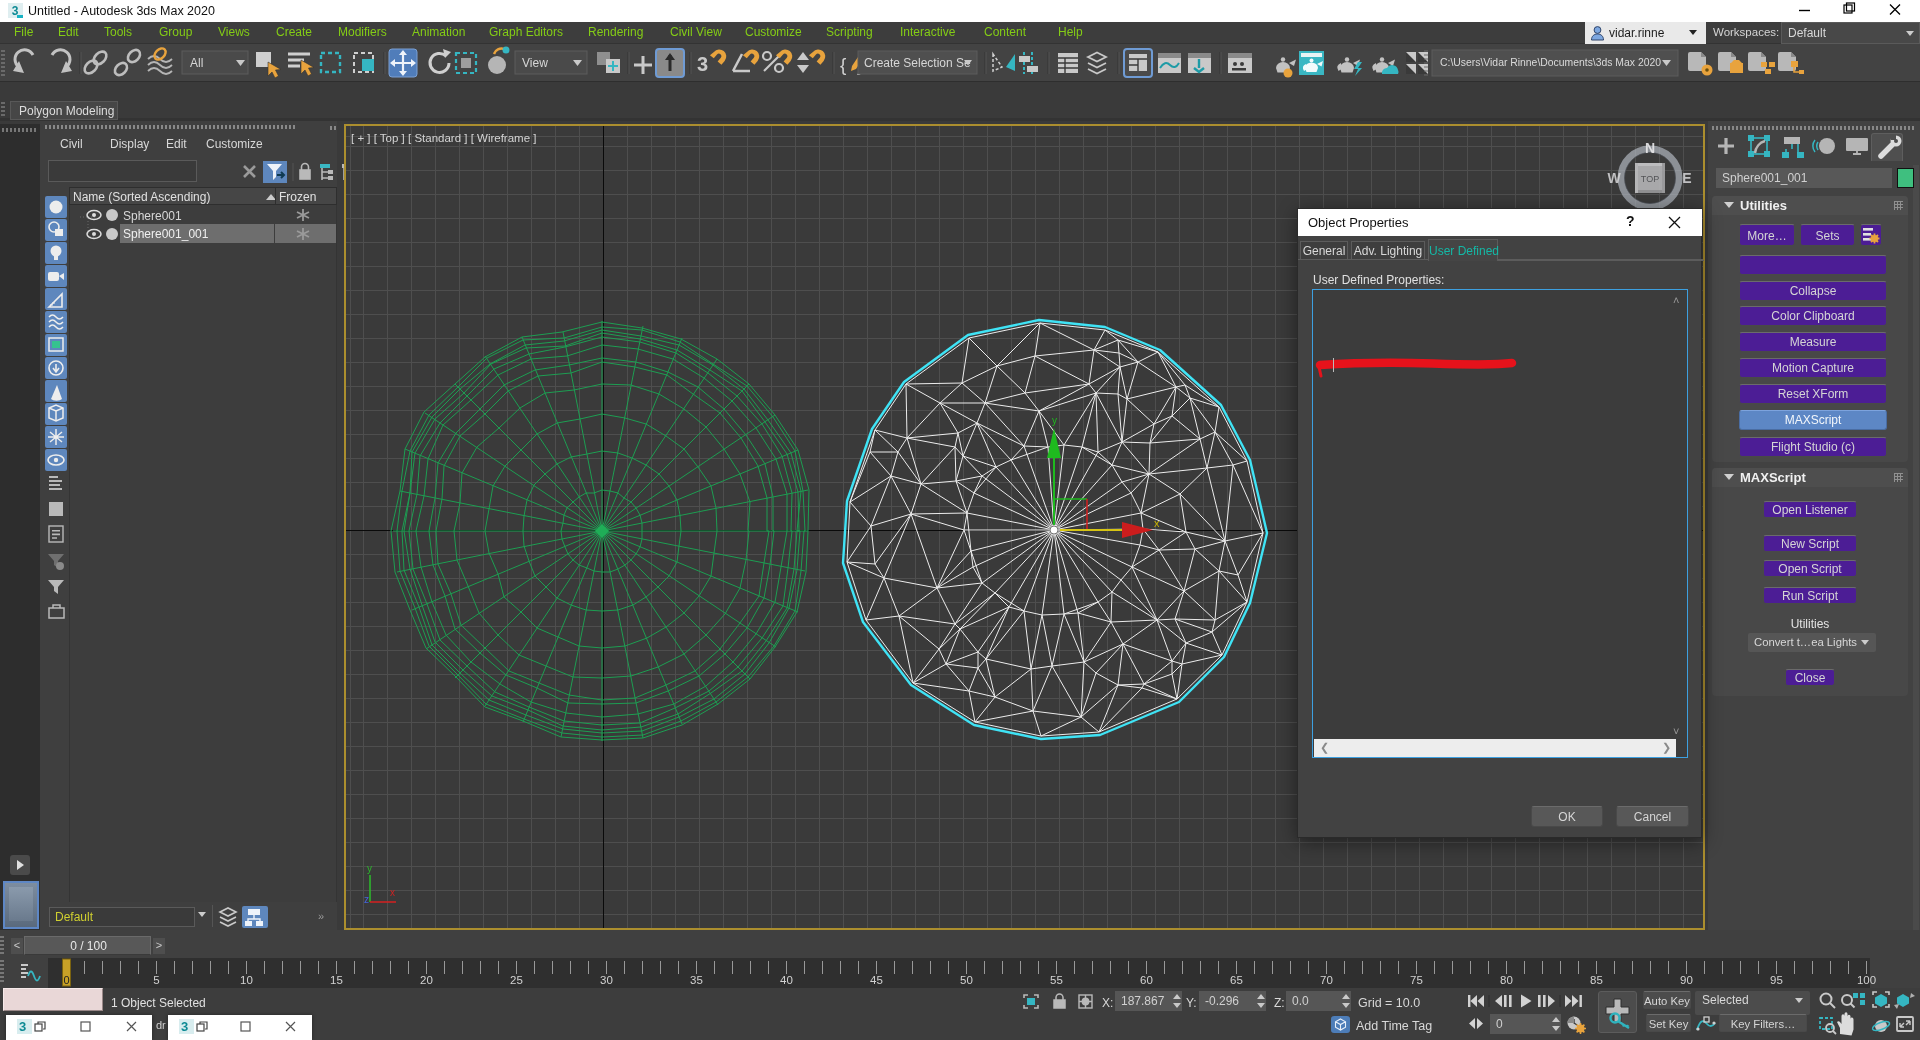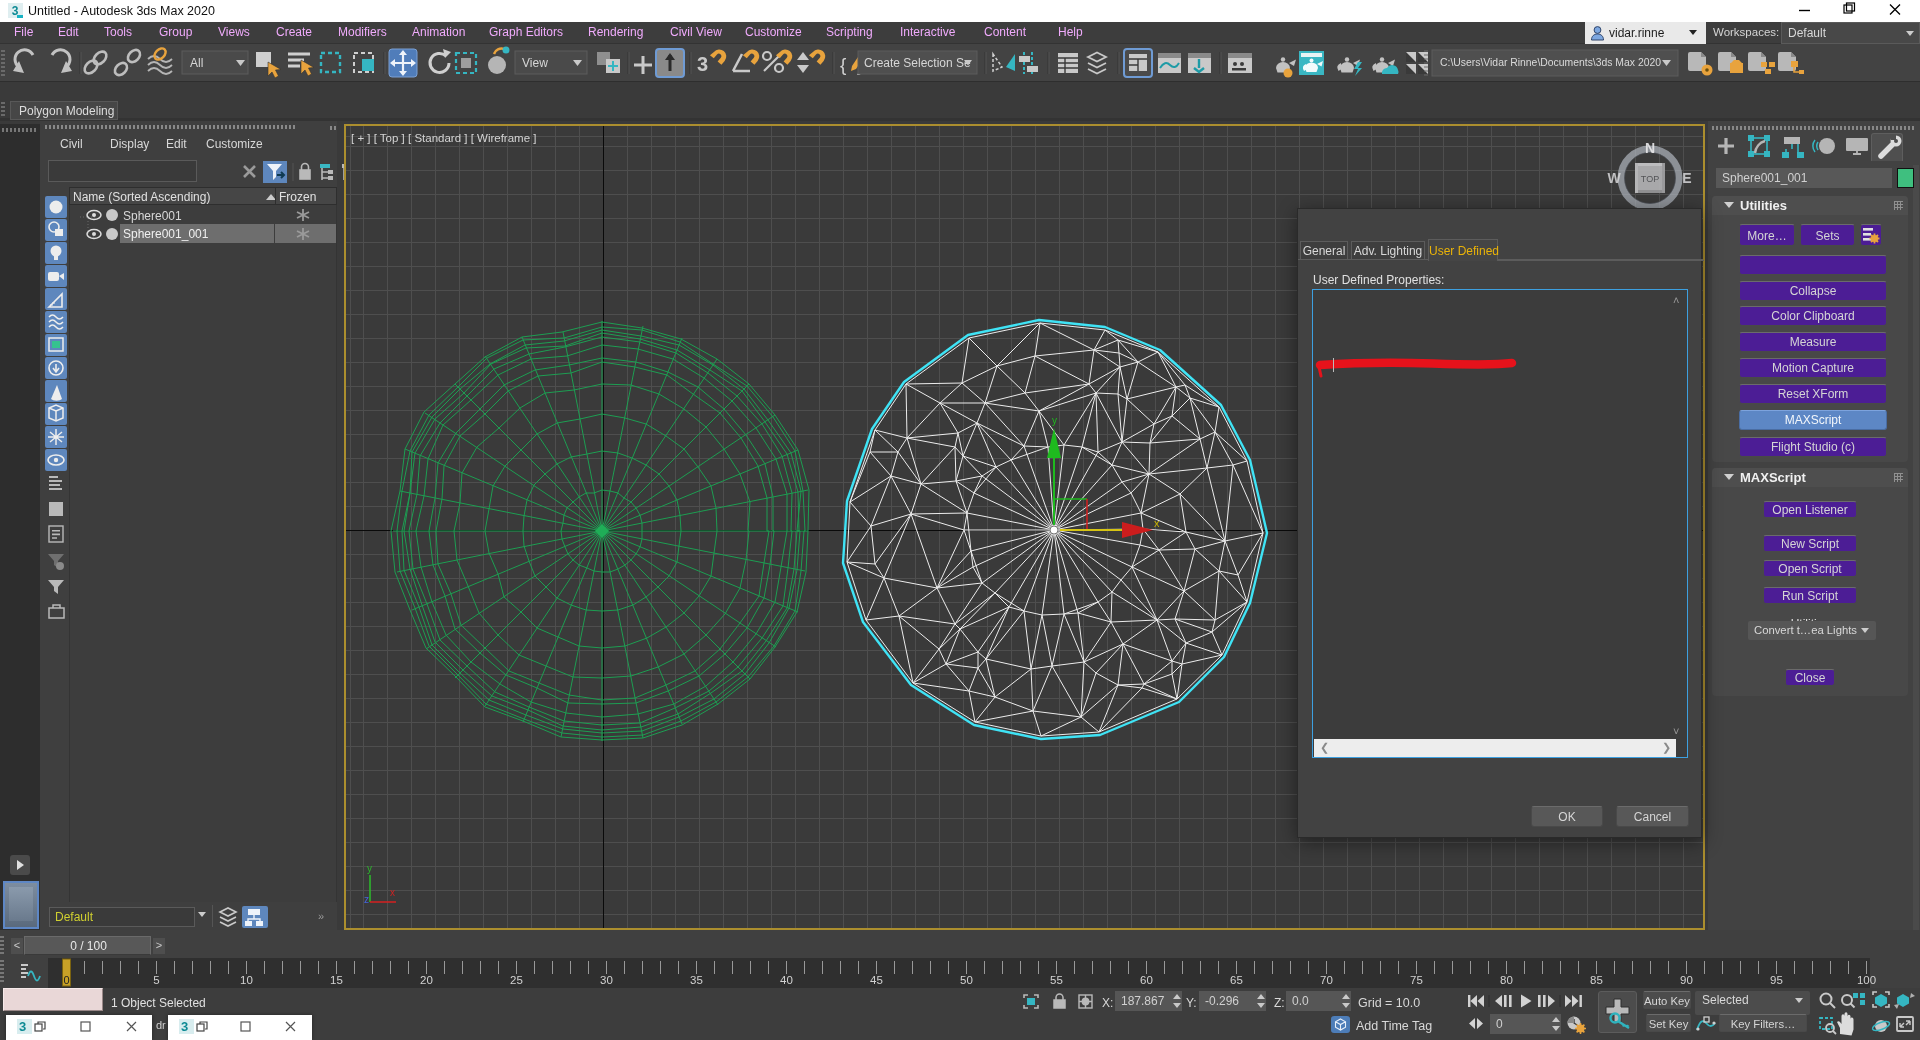--- a/index.html
+++ b/index.html
@@ -2,21 +2,21 @@
 <html><head><meta charset="utf-8">
 <style>
 *{margin:0;padding:0;box-sizing:border-box}
 html,body{width:1920px;height:1040px;overflow:hidden;background:#3a3a3a;font-family:"Liberation Sans",sans-serif}
 .abs{position:absolute}
 #app{position:relative;width:1920px;height:1040px}
 
 #titlebar{left:0;top:0;width:1920px;height:22px;background:#fff;color:#000}
 #titlebar .t{position:absolute;left:28px;top:4px;font-size:12.5px;color:#111}
 #menubar{left:0;top:22px;width:1920px;height:22px;background:#3d3d3d;border-bottom:1px solid #333}
-.mitem{position:absolute;top:3px;font-size:12px;color:#f0abfc;white-space:nowrap}
+.mitem{position:absolute;top:3px;font-size:12px;color:#84cc16;white-space:nowrap}
 #toolbar{left:0;top:44px;width:1920px;height:38px;background:#434343;border-bottom:1px solid #2e2e2e}
 #ribbonrow{left:0;top:82px;width:1920px;height:18px;background:#393939}
 .rtab{position:absolute;top:1px;height:17px;font-size:12px;color:#b9b9b9;padding:2px 10px;white-space:nowrap}
 .rtab.act{background:#4e4e4e;border:1px solid #5e5e5e;border-bottom:none;border-radius:3px 3px 0 0;color:#e4e4e4}
 #polyrow{left:0;top:100px;width:1920px;height:21px;background:#3a3a3a;border-bottom:3px solid #333}
 #polybtn{position:absolute;left:10px;top:1px;width:108px;height:19px;background:#464646;border:1px solid #585858;font-size:12px;color:#dcdcdc;padding:2px 0 0 8px}
 
 #dockl{left:0;top:124px;width:40px;height:806px;background:#2d2d2d}
 #explorer{left:40px;top:121px;width:297px;height:809px;background:#3f3f3f}
 
@@ -569,33 +569,40 @@
   <div class="abs" style="left:0;top:0;width:196px;height:19px;background:#4e4e4e;border-radius:4px 4px 0 0">
     <div class="abs" style="left:12px;top:6px;width:0;height:0;border-left:5px solid transparent;border-right:5px solid transparent;border-top:6px solid #d0d0d0"></div>
     <div class="abs" style="left:28px;top:2px;font-size:13px;font-weight:bold;color:#f0f0f0">MAXScript</div>
     <div class="abs" style="left:182px;top:5px;width:9px;height:9px;background-image:repeating-linear-gradient(90deg,#909090 0 1px,transparent 1px 3px),repeating-linear-gradient(180deg,#909090 0 1px,transparent 1px 3px)"></div>
   </div>
   <div class="btn" style="left:51px;top:33px;width:94px;height:17px;padding-top:1px">Open Listener</div>
   <div class="btn" style="left:51px;top:67px;width:94px;height:17px;padding-top:1px">New Script</div>
   <div class="btn" style="left:51px;top:92px;width:94px;height:17px;padding-top:1px">Open Script</div>
   <div class="btn" style="left:51px;top:119px;width:94px;height:17px;padding-top:1px">Run Script</div>
   <div class="abs" style="left:0;top:149px;width:196px;text-align:center;font-size:12px;color:#e4e4e4">Utilities</div>
-  <div class="abs" style="left:36px;top:153px;width:128px;height:19px;background:#565656;border-radius:2px">
+  <div class="abs" style="left:36px;top:165px;width:128px;height:19px;background:#565656;border-radius:2px">
     <div class="abs" style="left:6px;top:3px;font-size:11.3px;color:#d8d8d8;white-space:nowrap">Convert t…ea Lights</div>
     <div class="abs" style="left:113px;top:7px;width:0;height:0;border-left:4px solid transparent;border-right:4px solid transparent;border-top:5px solid #ccc"></div>
   </div>
   <div class="btn" style="left:73px;top:201px;width:50px;height:17px;padding-top:1px">Close</div>
  </div>
 </div>
 
 <div class="abs" id="dialog" style="left:1297px;top:208px;width:405px;height:630px;background:#424242;box-shadow:0 4px 18px rgba(0,0,0,0.45);border:1px solid #2a2a2a">
+ <div class="abs" style="left:0;top:0;width:404px;height:27px;background:#ffffff">
+   <div class="abs" style="left:10px;top:6px;font-size:13px;color:#111">Object Properties</div>
+   <div class="abs" style="left:328px;top:4px;font-size:14px;color:#111;font-weight:bold">?</div>
+   <svg class="abs" style="left:370px;top:7px" width="13" height="13" viewBox="0 0 13 13">
+          <path d="M1 1l11 11M12 1L1 12" stroke="#111" stroke-width="1.3"></path>
+        </svg>
+ </div>
  <div class="abs" style="left:0;top:50px;width:405px;height:1px;background:#5c5c5c"></div>
  <div class="abs" style="left:2px;top:32px;width:48px;height:19px;background:#3e3e3e;border:1px solid #5c5c5c;font-size:12px;color:#d8d8d8;text-align:center;padding-top:2px;box-sizing:border-box;white-space:nowrap">General</div>
  <div class="abs" style="left:53px;top:32px;width:74px;height:19px;background:#3e3e3e;border:1px solid #5c5c5c;font-size:12px;color:#d8d8d8;text-align:center;padding-top:2px;box-sizing:border-box;white-space:nowrap">Adv. Lighting</div>
- <div class="abs" style="left:130px;top:30px;width:70px;height:22px;background:#454545;border:1px solid #5c5c5c;border-bottom:none;font-size:12px;color:#eab308;text-align:center;padding-top:4px;box-sizing:border-box;white-space:nowrap">User Defined</div>
+ <div class="abs" style="left:130px;top:30px;width:70px;height:22px;background:#454545;border:1px solid #5c5c5c;border-bottom:none;font-size:12px;color:#14b8a6;text-align:center;padding-top:4px;box-sizing:border-box;white-space:nowrap">User Defined</div>
  <div class="abs" style="left:200px;top:51px;width:206px;height:1px;background:#5c5c5c"></div>
  <div class="abs" style="left:15px;top:64px;font-size:12px;color:#e0e0e0">User Defined Properties:</div>
  <div class="abs" style="left:14px;top:80px;width:376px;height:469px;background:#3c3c3c;border:1.5px solid #3da0e0">
    <svg class="abs" style="left:0px;top:66px" width="220" height="30" viewBox="0 0 220 30">
      <path d="M7 9 Q 60 5.5 120 7.5 T 199 7" stroke="#e6121b" stroke-width="8.5" fill="none" stroke-linecap="round"></path>
      <path d="M6 11 l2 9" stroke="#e6121b" stroke-width="3" stroke-linecap="round"></path>
    </svg>
    <div class="abs" style="left:20px;top:68px;width:1px;height:14px;background:#bbb"></div>
    <div class="abs" style="left:360px;top:4px;font-size:11px;color:#9a9a9a">˄</div>
    <div class="abs" style="left:360px;top:435px;font-size:11px;color:#9a9a9a">˅</div>

